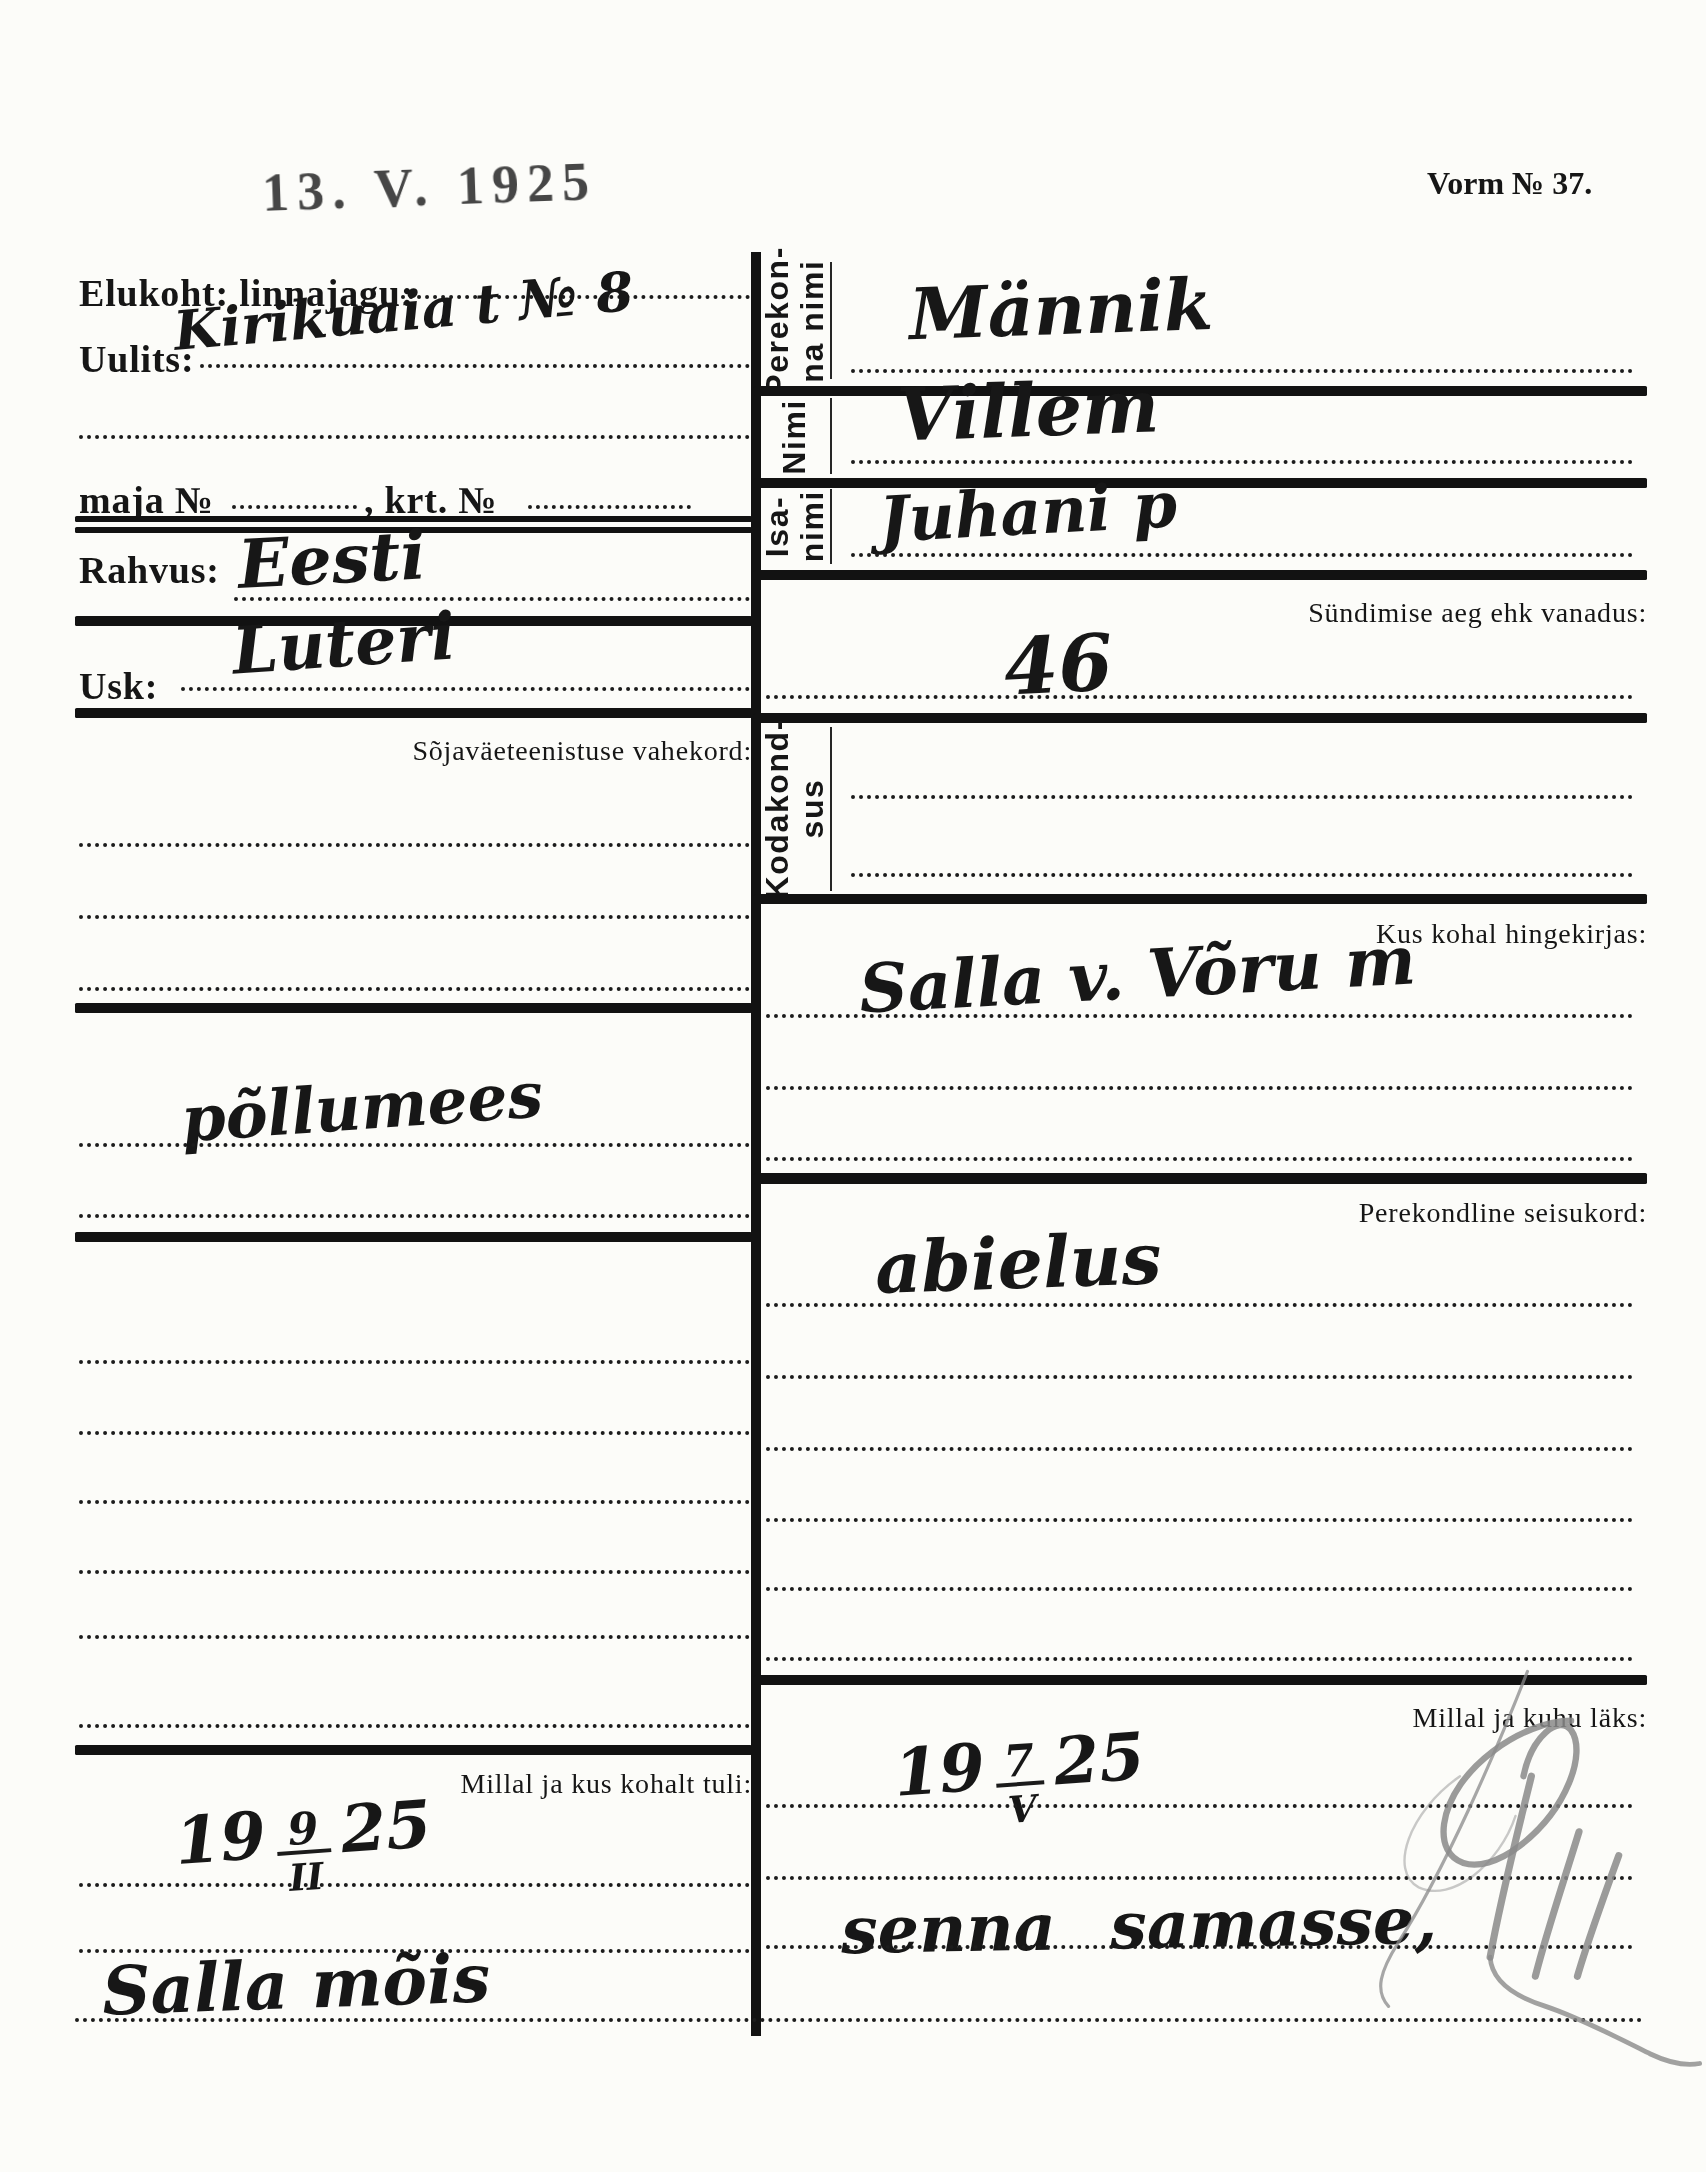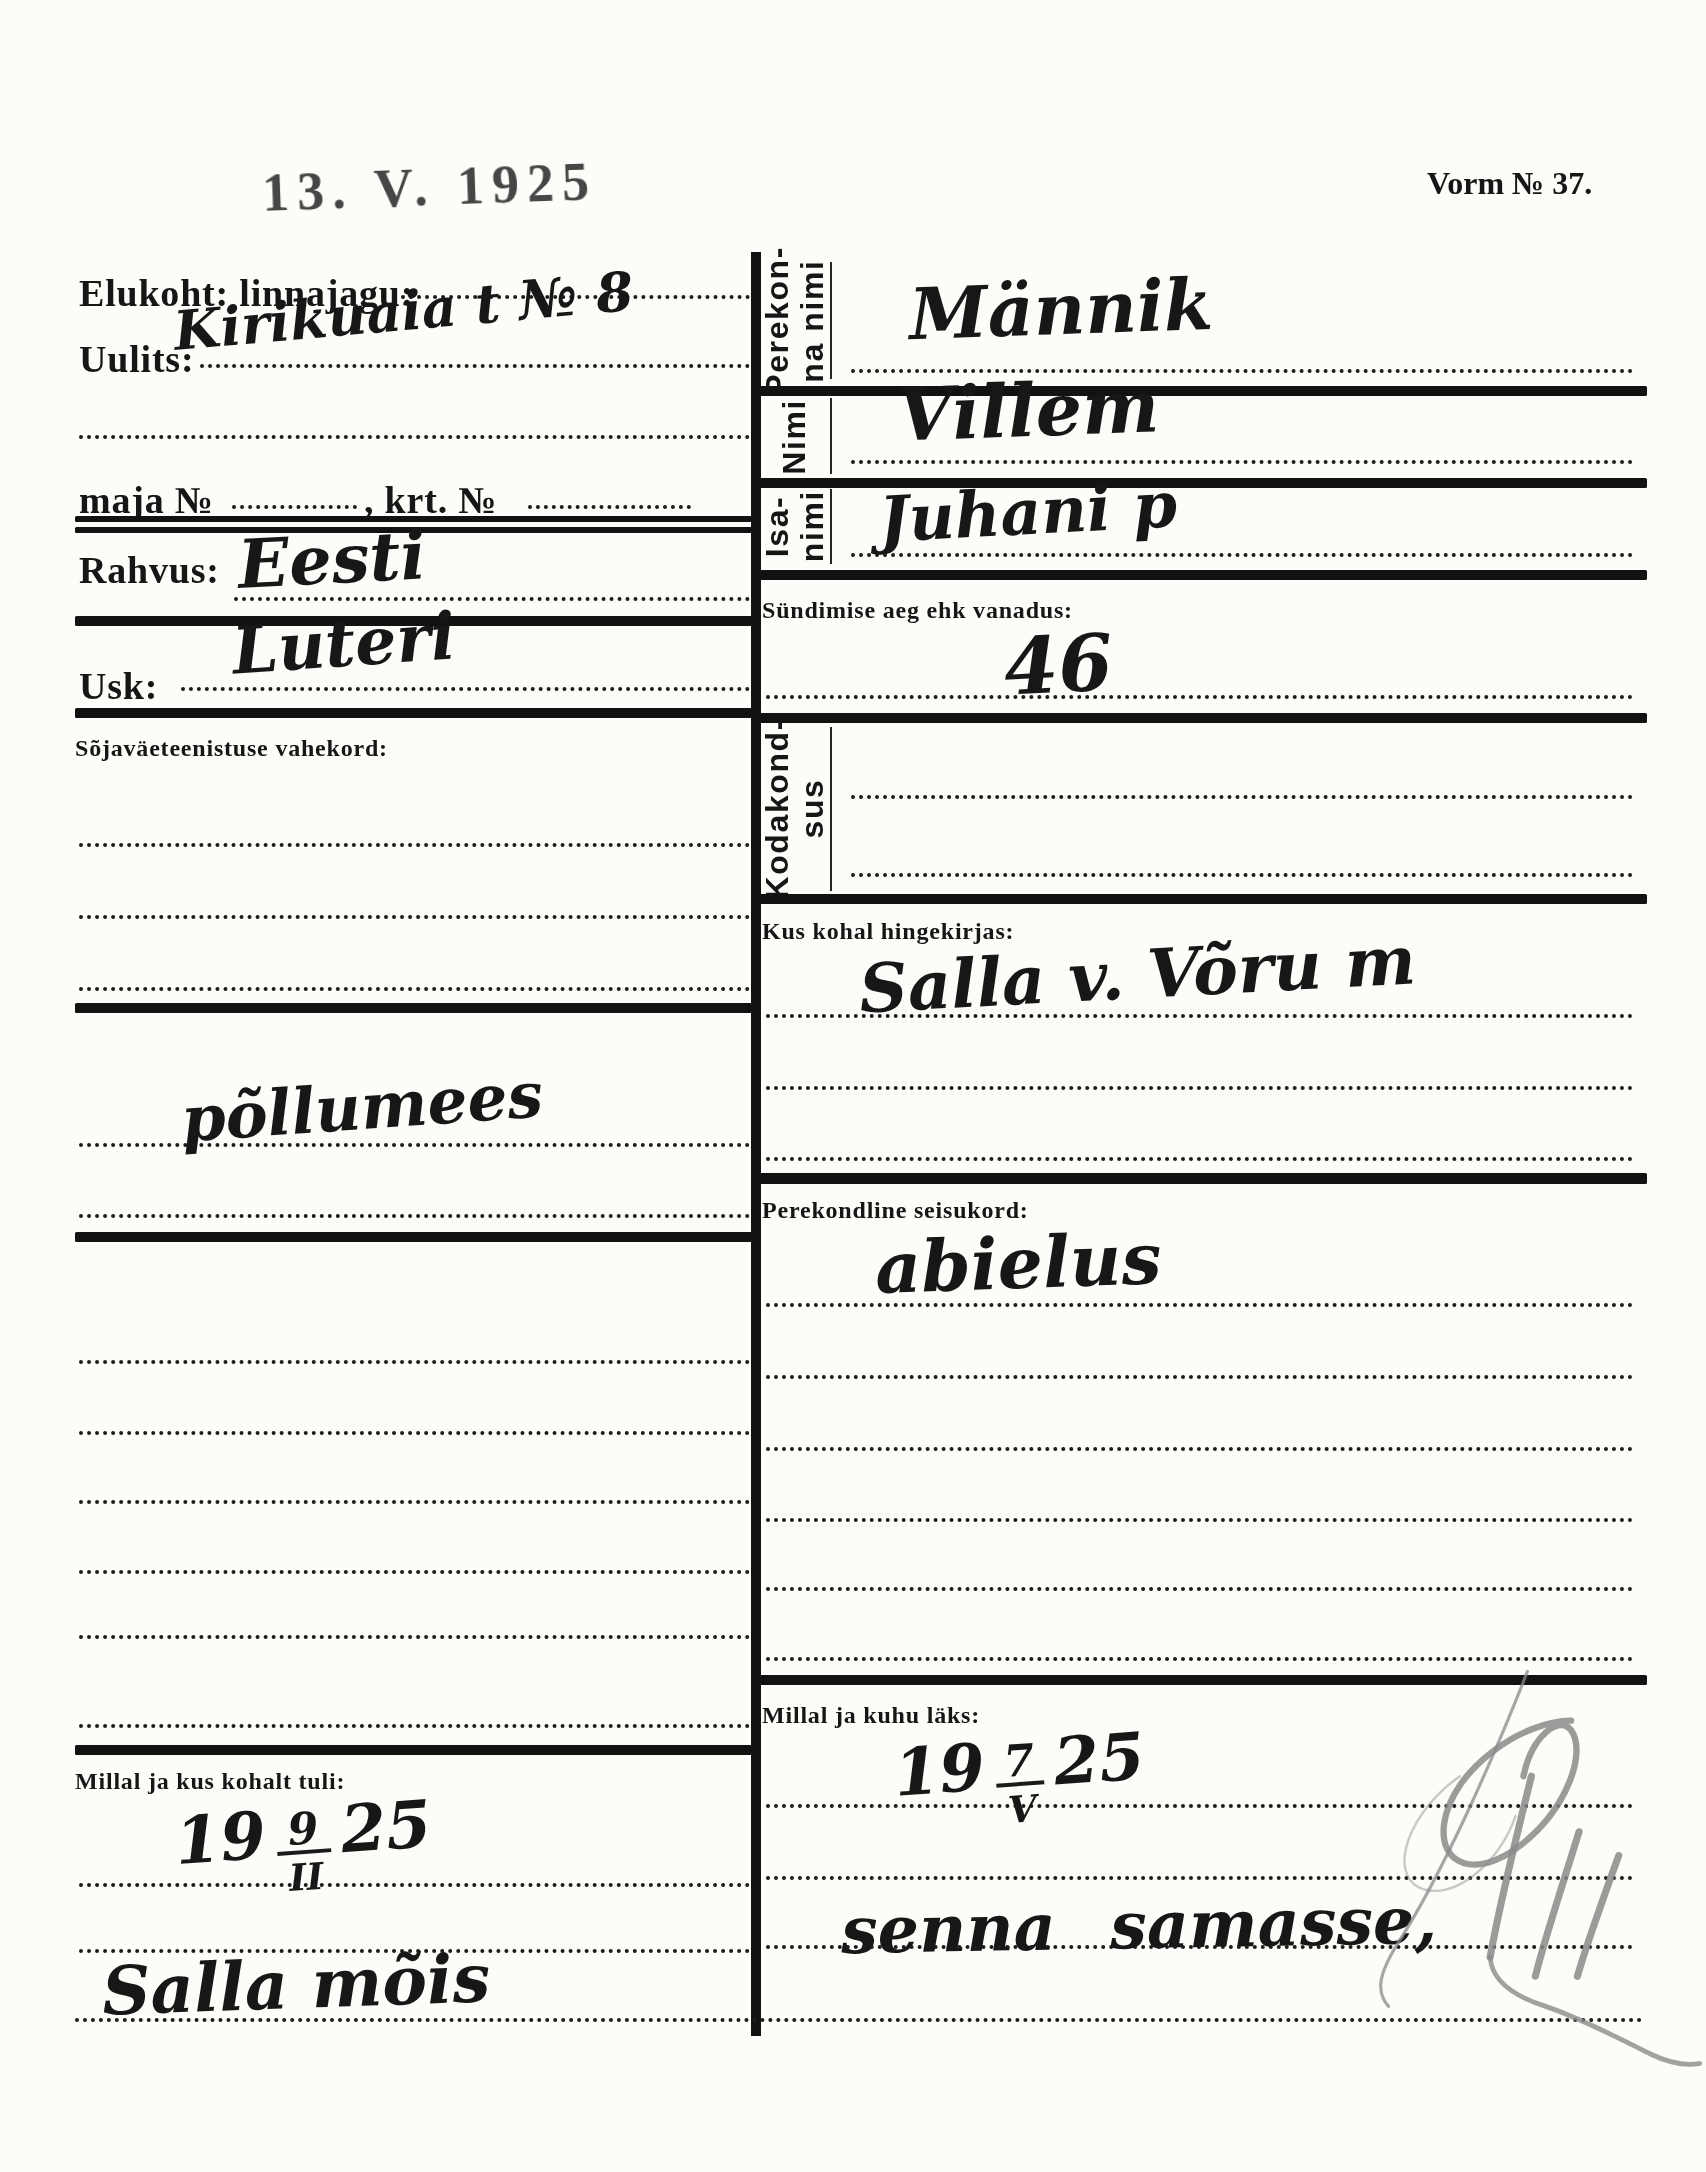--- a/index.html
+++ b/index.html
@@ -1,20 +1,20 @@
 <!DOCTYPE html>
 <html style="font-size:12.7px"><head>
 <meta charset="utf-8">
 <style>
   html,body{margin:0;padding:0;background:#e8e8e4;}
   .page{position:relative;width:1706px;height:2172px;background:#fcfcf9;overflow:hidden;
         font-family:"Liberation Serif","DejaVu Serif",serif;color:#161616;}
   
   .lbl{position:absolute;font-weight:bold;font-size:38px;white-space:nowrap;letter-spacing:0.8px;}
-  .heading{position:absolute;font-weight:bold;font-size:24px;text-align:left;white-space:nowrap;letter-spacing:0.8px;}
+  .heading{position:absolute;font-weight:normal;font-size:28px;text-align:right;white-space:nowrap;letter-spacing:0.8px;}
   .title{position:absolute;font-weight:bold;font-size:65px;letter-spacing:13.5px;white-space:nowrap;}
   .formno{position:absolute;font-weight:bold;font-size:32px;white-space:nowrap;}
   .stamp{position:absolute;font-weight:bold;font-size:54px;letter-spacing:8px;color:#2e2e2e;
          transform:rotate(-2deg);filter:blur(0.6px);opacity:.88;white-space:nowrap;}
   
   .dots{position:absolute;height:0;border-bottom:4.8px dotted #1c1c1c;}
   .thick{position:absolute;background:#121212;height:9.5px;border-radius:1.6px;}
   .divider{position:absolute;background:#121212;}
   .tvline{position:absolute;background:#262626;width:2.4px;}
   

